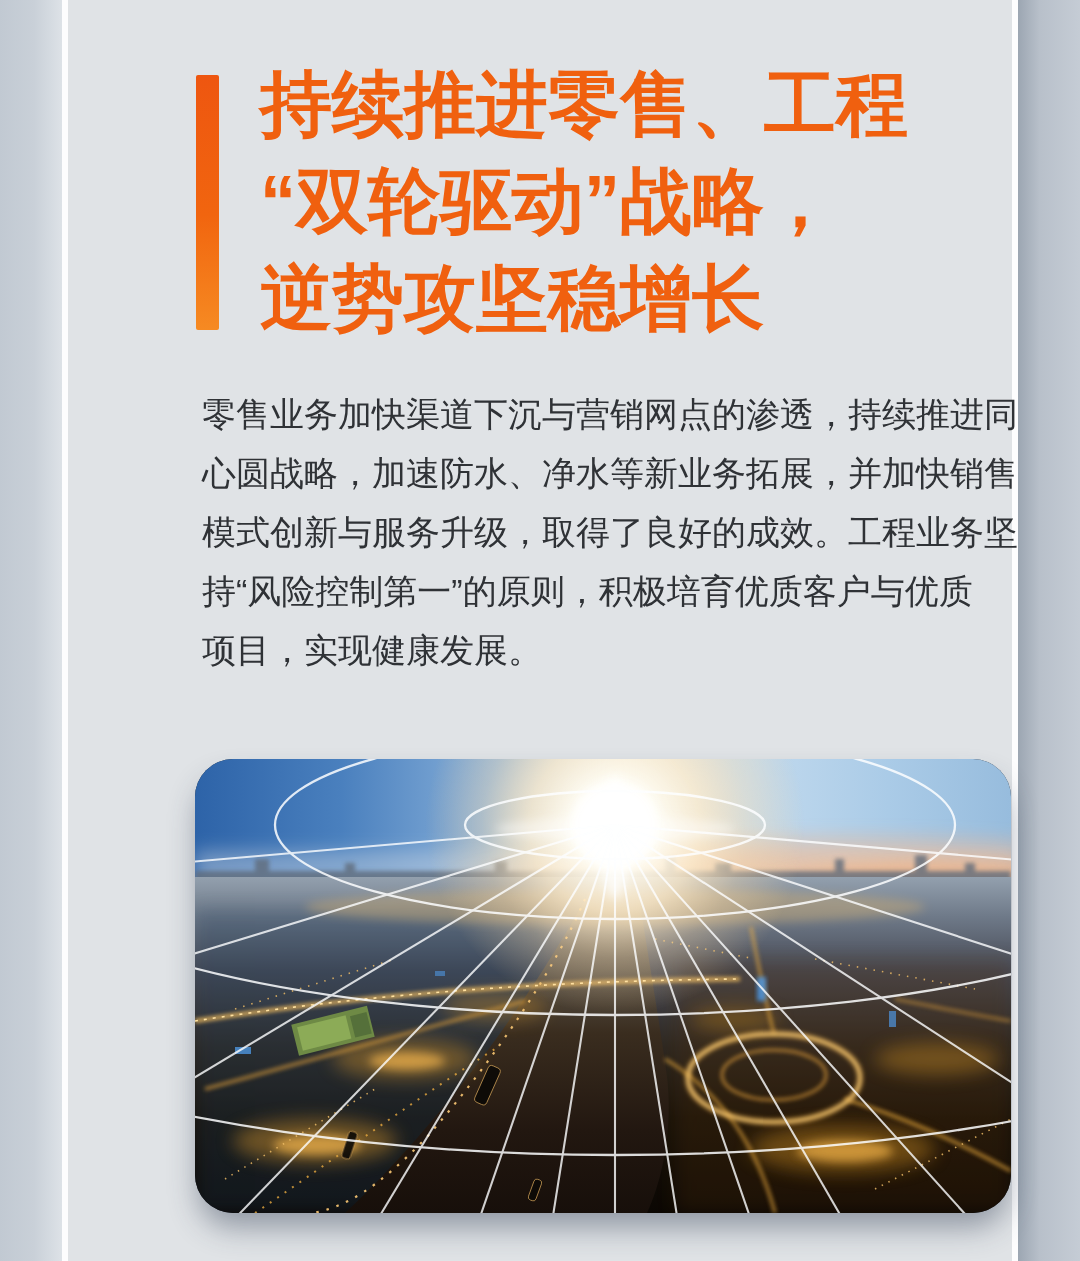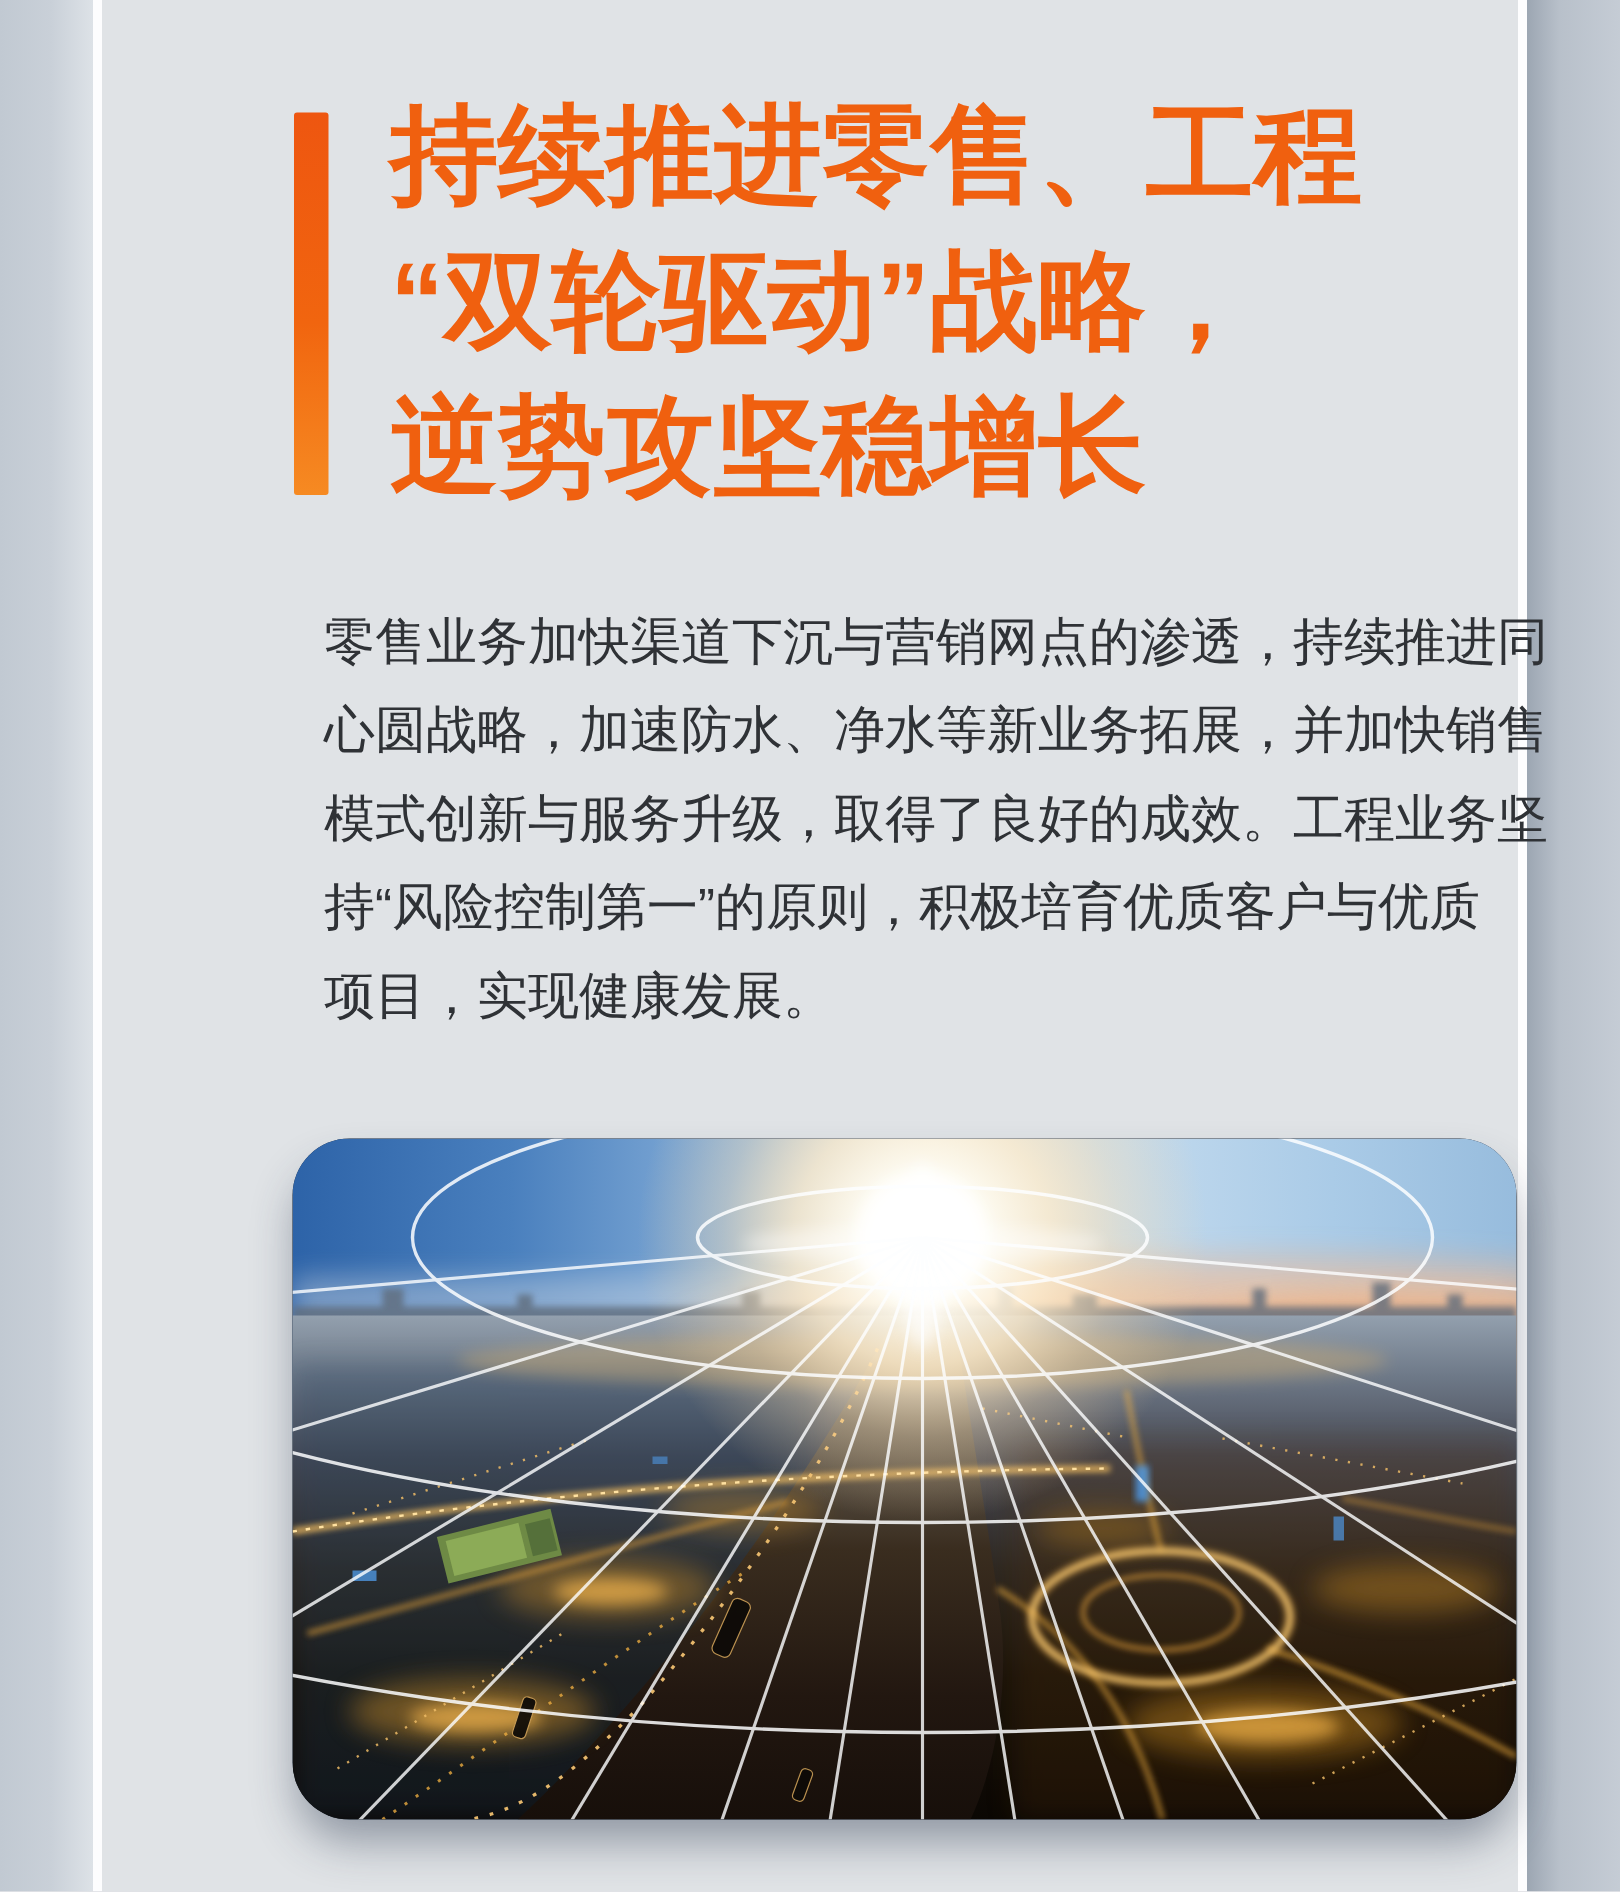--- a/index.html
+++ b/index.html
@@ -19,21 +19,21 @@
   .accent-bar{
     position:absolute;left:128px;top:75px;width:23px;height:255px;border-radius:2px;
     background:linear-gradient(180deg,#ee5610 0%,#f1650f 55%,#f68a22 100%);
   }
   .headline{
     position:absolute;left:192px;top:56px;width:790px;margin:0;
     font-size:72px;line-height:97px;font-weight:700;letter-spacing:0;
     color:#f0600f;white-space:pre-line;
   }
   .body-text{
-    position:absolute;left:131px;top:382px;width:862px;margin:17px;
+    position:absolute;left:131px;top:382px;width:862px;margin:3px;
     font-size:34px;line-height:59px;font-weight:400;
     color:#2f3236;white-space:pre-line;
   }
   .photo{
     position:absolute;left:127px;top:759px;width:816px;height:454px;margin:0;
     border-radius:38px;overflow:hidden;
     box-shadow:0 18px 30px -4px rgba(45,58,80,.45);
     background:#1a2433;
   }
   .photo svg{display:block;width:816px;height:454px;}

